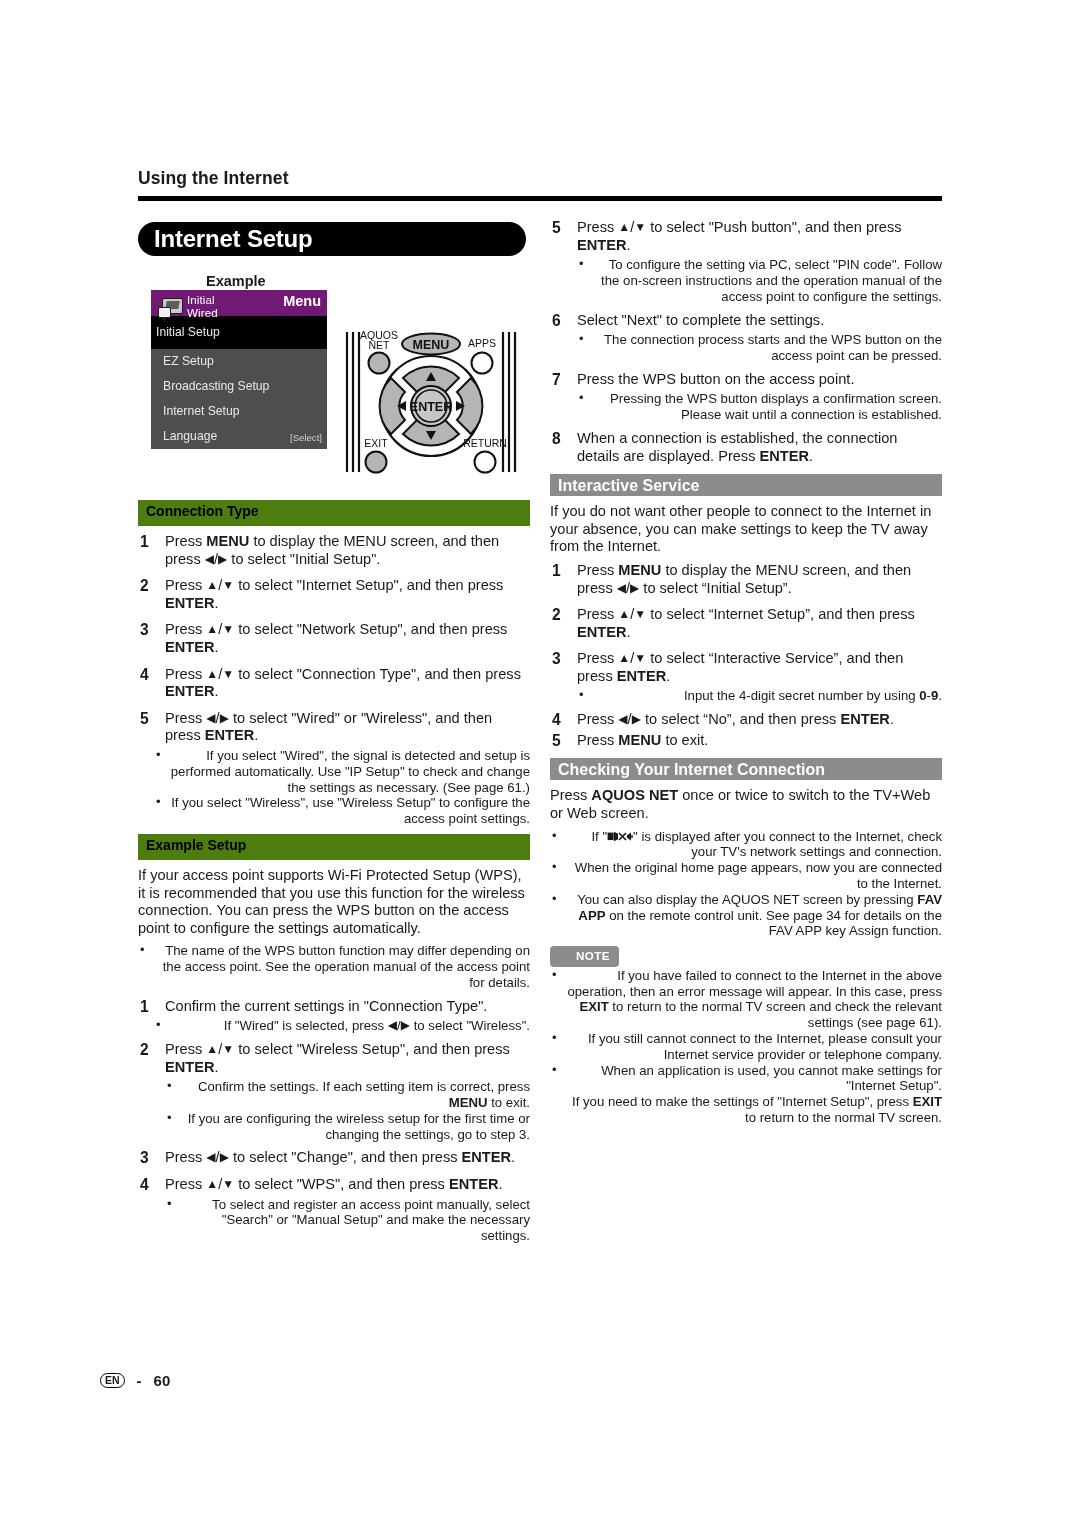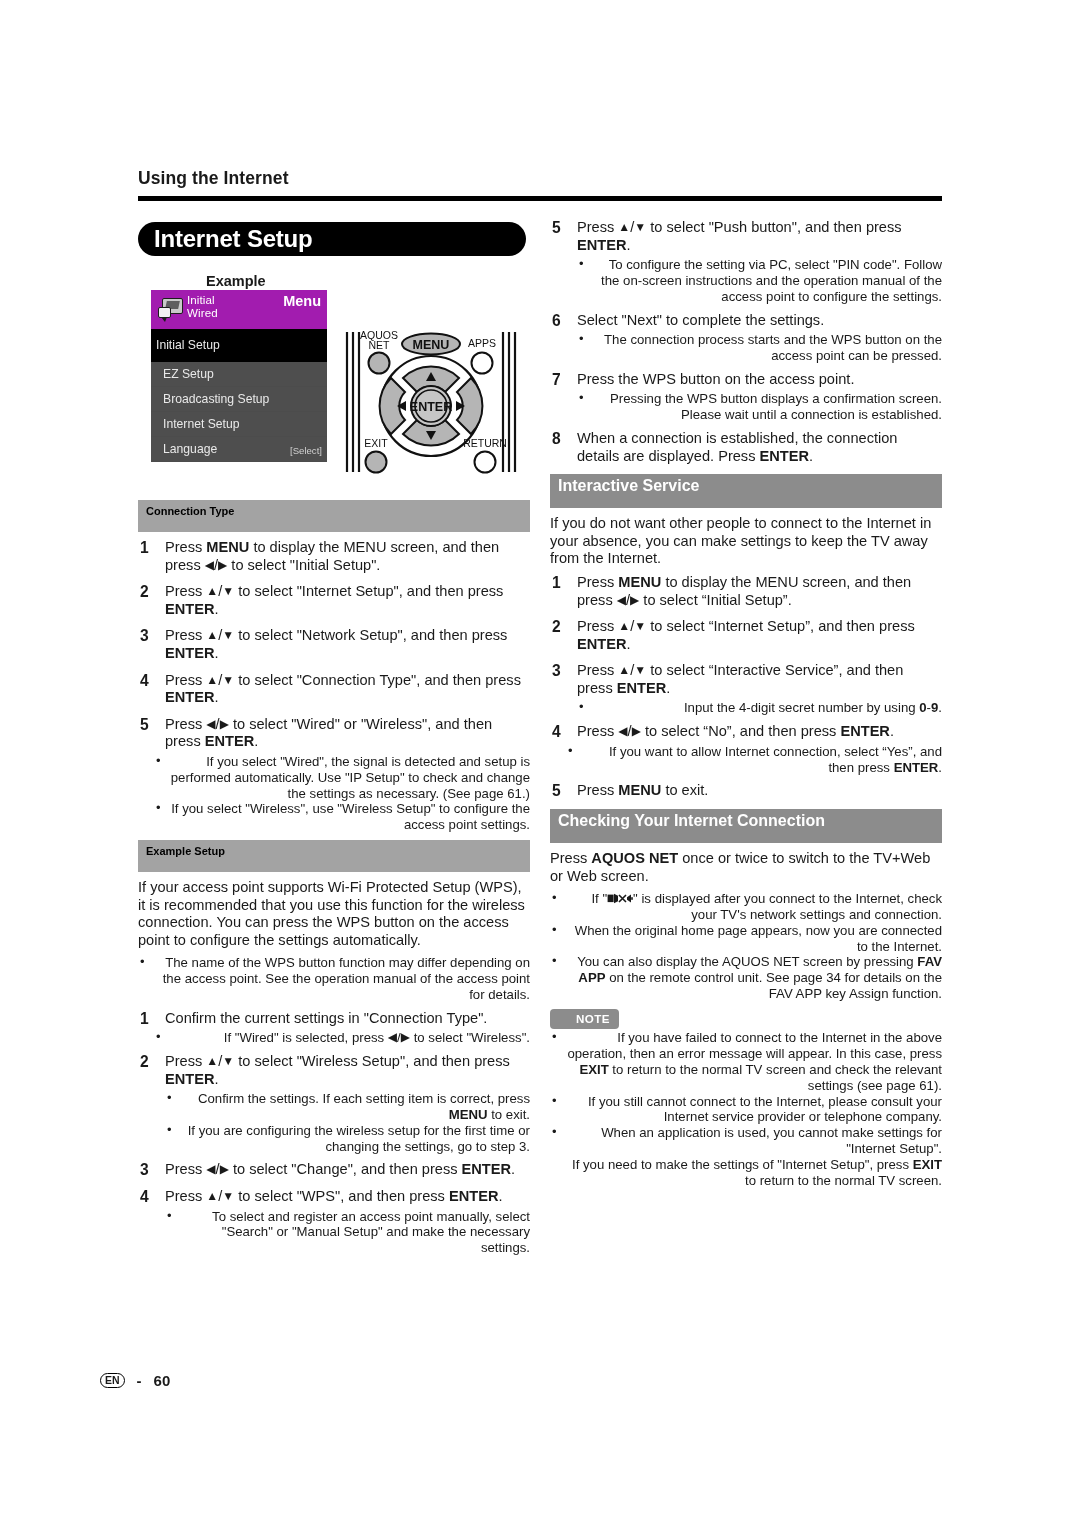--- a/index.html
+++ b/index.html
@@ -73,22 +73,22 @@
     margin-top: 8px;
   }
   .menu-panel {
     position: absolute;
     left: 13px; top: 28px;
     width: 176px; height: 180px;
     overflow: hidden;
   }
   .menu-header {
     position: relative;
-    height: 39px;
-    background: #a21caf;
+    height: 26px;
+    background: #701a75;
     color: #fff;
   }
   .menu-icon {
     position: absolute;
     left: 7px; top: 8px;
     width: 26px; height: 22px;
   }
   .menu-icon .scr {
     position: absolute;
     left: 4px; top: 0;
@@ -167,34 +167,34 @@
 
   
   .remote {
     position: absolute;
     left: 202px; top: 64px;
     width: 182px; height: 152px;
   }
 
   
   .sec-bar {
-    background: #a3a3a3;
-    height: 32px;
+    background: #4d7c0f;
+    height: 26px;
     line-height: 22px;
-    font-size: 11px;
+    font-size: 14px;
     font-weight: bold;
     padding-left: 8px;
     color: #000;
     margin: 0 0 7px 0;
     box-sizing: border-box;
   }
   .sec-bar.dark {
     background: #8c8c8c;
     color: #fff;
-    height: 34px;
+    height: 22px;
     line-height: 23px;
     font-size: 16px;
   }
 
   
   .step {
     position: relative;
     padding-left: 27px;
     margin-bottom: 9px;
   }
@@ -474,23 +474,20 @@
       <span>Press <span class="ar">▲</span>/<span class="ar">▼</span> to select “Interactive Service”, and then press <b>ENTER</b>.</span>
     </div>
     <ul class="bl indent">
         <li>Input the 4-digit secret number by using <b>0</b>-<b>9</b>.</li>
       </ul>
 
     <div class="step step-tight">
       <span class="num">4</span>
       <span>Press <span class="ar">◀</span>/<span class="ar">▶</span> to select “No”, and then press <b>ENTER</b>.</span>
     </div>
-    <ul class="bl indent2">
-        <li>If you want to allow Internet connection, select “Yes”, and then press <b>ENTER</b>.</li>
-      </ul>
 
     <div class="step">
       <span class="num">5</span>
       <span>Press <b>MENU</b> to exit.</span>
     </div>
 
     <div class="sec-bar dark">Checking Your Internet Connection</div>
     <p class="para">Press <b>AQUOS NET</b> once or twice to switch to the TV+Web or Web screen.</p>
     <ul class="bl">
         <li>If "<span class="nosig"><svg viewBox="0 0 26 11" width="26" height="11">

